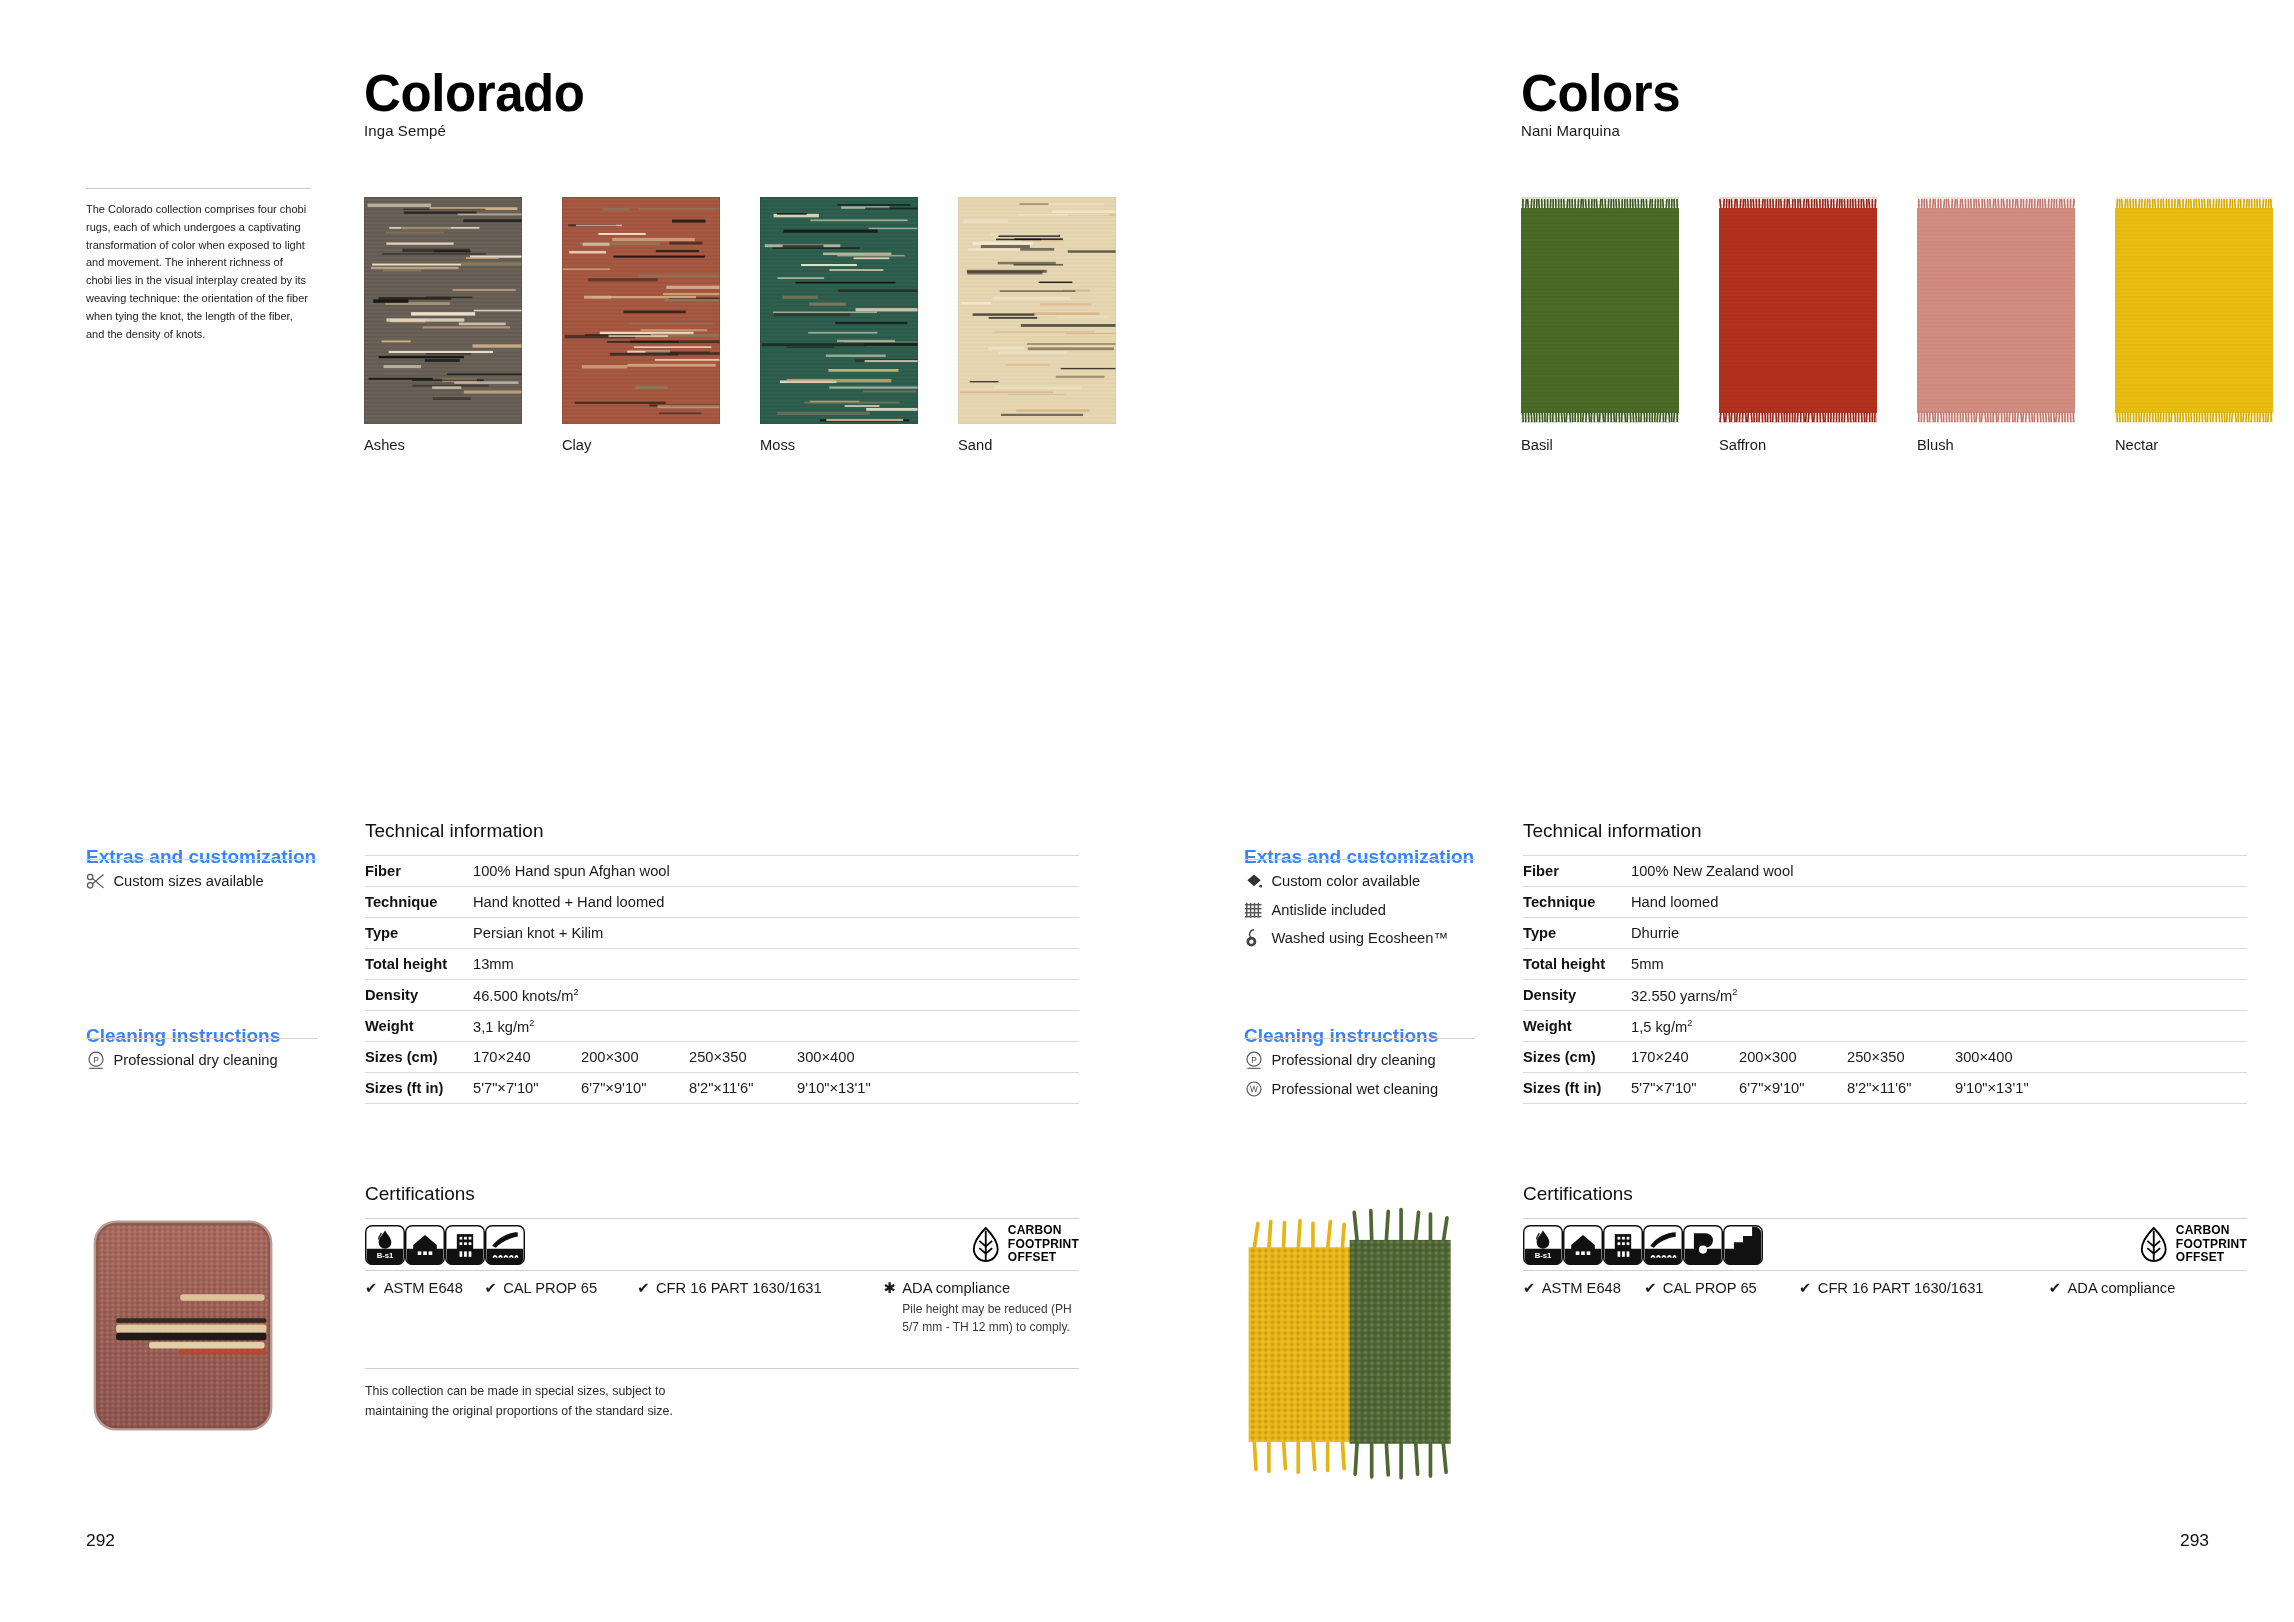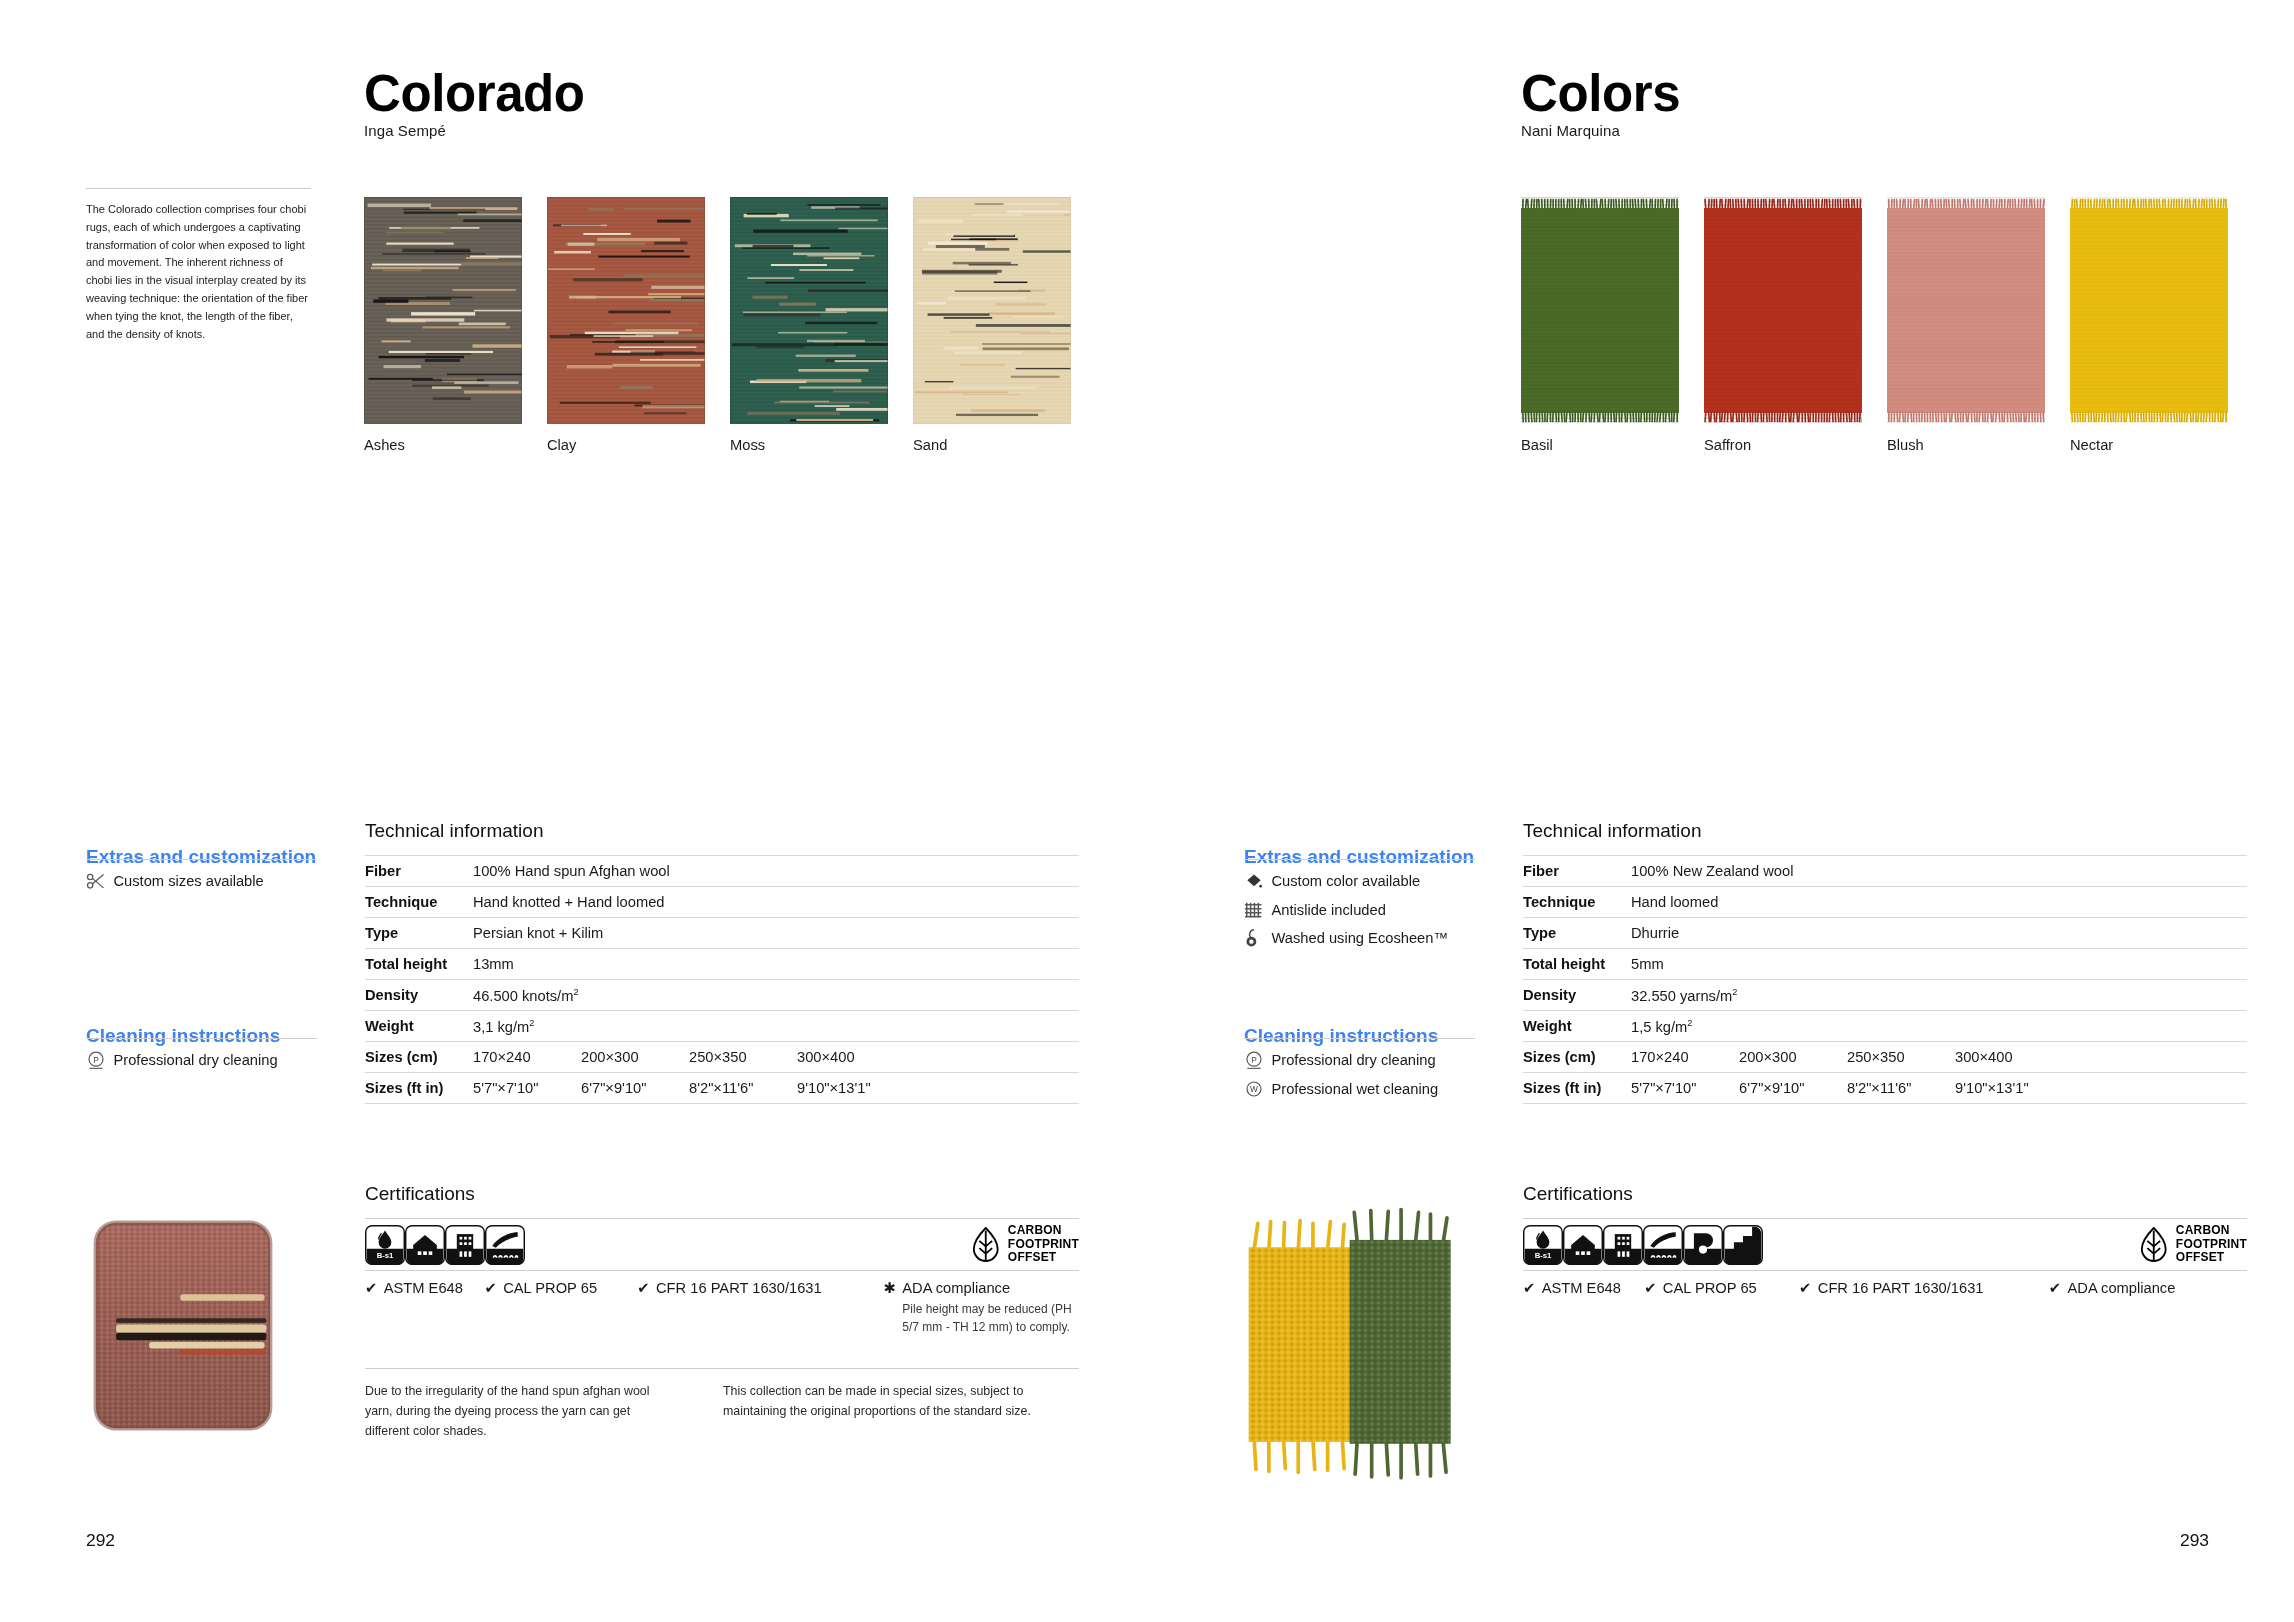--- a/index.html
+++ b/index.html
@@ -11,21 +11,21 @@
 
   
   .title{position:absolute;font-size:51px;font-weight:700;letter-spacing:-0.4px;color:#000;}
   .designer{position:absolute;font-size:15px;font-weight:400;color:#1a1a1a;letter-spacing:0.1px;}
 
   
   .blurb{position:absolute;width:225px;font-size:11px;line-height:1.62;color:#222;}
   .blurb .rule{border-top:0.9px solid #c9c9c9;margin-bottom:12px;width:225px;}
 
   
-  .rug-row{position:absolute;display:flex;gap:2px;}
+  .rug-row{position:absolute;display:flex;gap:17px;}
   .rug-cell{width:181px;}
   .rug-img{width:158px;height:227px;position:relative;overflow:hidden;}
   .rug-label{font-size:14.7px;margin-top:13px;color:#1a1a1a;}
 
   
   .sec-h{position:absolute;font-size:19px;font-weight:700;color:#3b82f6;margin-top:24px;}
   .sec-rule{position:absolute;border-top:0.9px solid #cfcfcf;}
 
   
   .ilist{position:absolute;}
@@ -704,21 +704,20 @@
                    <span>CFR 16 PART 1630/1631</span>
           </div>
           <div class="ck" style="width: 211px;">
             <span class="mk">✱</span>
                    <span>ADA compliance<div class="ada-note">Pile height may be reduced (PH 5/7 mm - TH 12 mm) to comply.</div></span>
           </div>
         </div>
   </div>
 
   <div class="foot" style="left:365px;top:1368px;width:714px;">
-    <p style="width:303px;margin-right:55px;">Due to the irregularity of the hand spun afghan wool yarn, during the dyeing process the yarn can get different color shades.</p>
     <p style="width:331px;">This collection can be made in special sizes, subject to maintaining the original proportions of the standard size.</p>
   </div>
 
   <div class="sample" style="left:92px;top:1210px;">
     <svg width="182" height="231" viewBox="0 0 198 252">
       <defs>
         <linearGradient id="cl1" x1="0" y1="0" x2="0" y2="1">
           <stop offset="0%" stop-color="#a9695d"></stop>
               <stop offset="45%" stop-color="#9c5f54"></stop>
           <stop offset="100%" stop-color="#8e564c"></stop>

